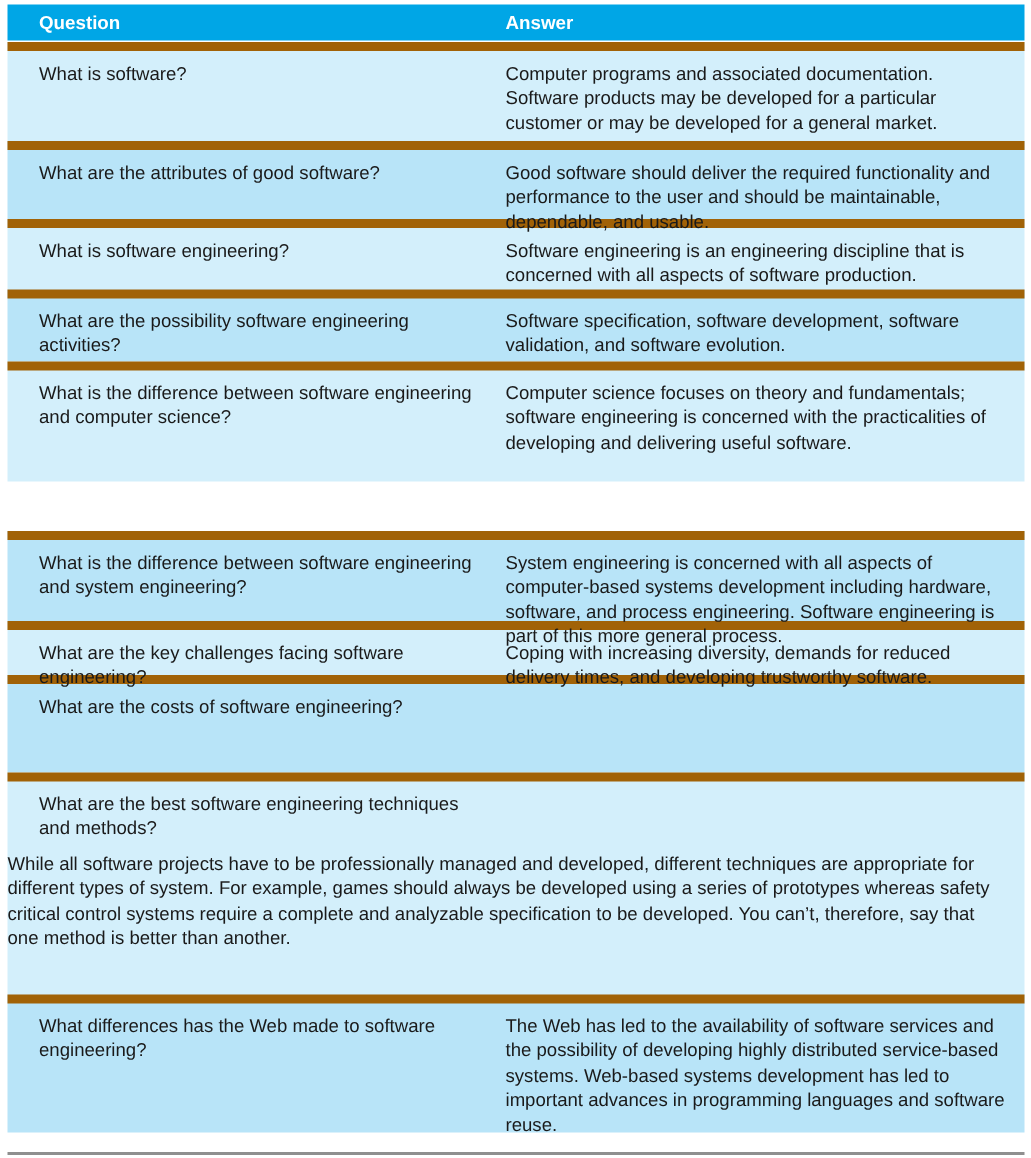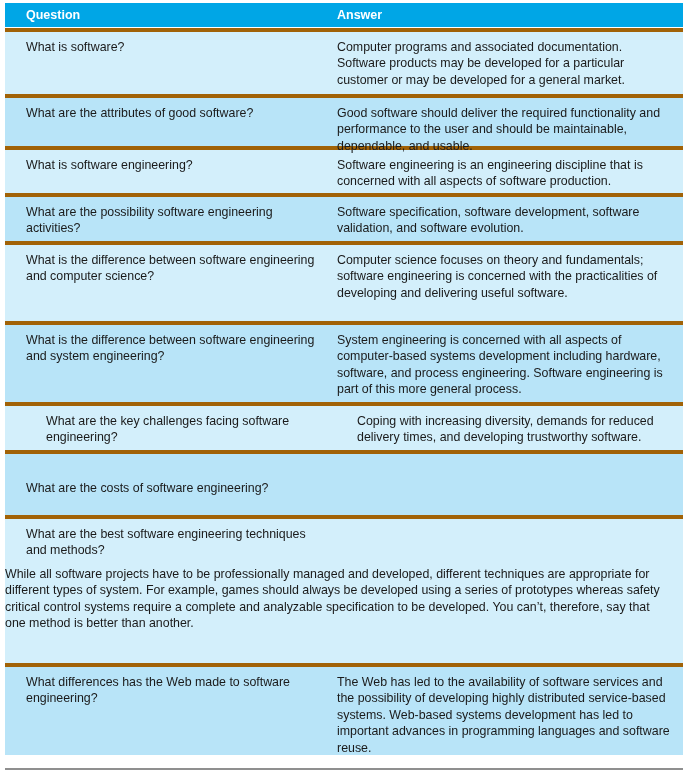--- a/index.html
+++ b/index.html
@@ -3,21 +3,21 @@
 <meta charset="utf-8">
 <style>
   html, body { margin: 0; padding: 0; background: #ffffff; }
   body { width: 687px; height: 772px; position: relative; overflow: hidden;
          font-family: "Liberation Sans", "DejaVu Sans", sans-serif; }
   .table { position: absolute; left: 5px; top: 3px; width: 678px; }
   .hdr { height: 24px; background: #00a6e6; display: flex; align-items: center; color: #ffffff;
          font-weight: bold; font-size: 12.5px; margin-bottom: 1px; }
   .hdr .q { width: 332px; padding-left: 21px; box-sizing: border-box; }
   .hdr .a { flex: 1; padding-left: 0; }
-  .row { display: flex; box-sizing: border-box; border-top: 4px solid #a16207;
+  .row { display: flex; box-sizing: border-box; border-top: 6px solid #a16207;
          color: #1a1a1a; font-size: 12.4px; line-height: 16.4px; }
   .row.light { background: #d3effb; }
   .row.dark { background: #b8e4f8; }
   .row .q { width: 332px; padding: 7px 14px 0 21px; box-sizing: border-box; }
   .row .a { flex: 1; padding: 7px 10px 0 0; box-sizing: border-box; }
   .bottom-rule { position: absolute; left: 5px; top: 768px; width: 678px; height: 2px; background: #8f8f8f; }
 </style>
 </head>
 <body>
 
@@ -40,29 +40,29 @@
     <div class="a">Software engineering is an engineering discipline that is concerned with all aspects of software production.</div>
   </div>
   <div class="row dark" style="height: 48px;">
     <div class="q">What are the possibility software engineering activities?</div>
     <div class="a">Software specification, software development, software validation, and software evolution.</div>
   </div>
   <div class="row light" style="height: 80px;">
     <div class="q">What is the difference between software engineering and computer science?</div>
     <div class="a">Computer science focuses on theory and fundamentals; software engineering is concerned with the practicalities of developing and delivering useful software.</div>
   </div>
-  <div class="row dark" style="height: 81px;">
+  <div class="row dark" style="height: 60px; margin-top: 33px;">
     <div class="q">What is the difference between software engineering and system engineering?</div>
     <div class="a">System engineering is concerned with all aspects of computer-based systems development including hardware, software, and process engineering. Software engineering is part of this more general process.</div>
   </div>
-  <div class="row light" style="height: 48px; padding-left: 20px;">
+  <div class="row light" style="height: 36px;">
     <div class="q">What are the key challenges facing software engineering?</div>
     <div class="a">Coping with increasing diversity, demands for reduced delivery times, and developing trustworthy software.</div>
   </div>
-  <div class="row dark" style="height: 65px; align-items: center;">
+  <div class="row dark" style="height: 65px;">
     <div class="q">What are the costs of software engineering?</div>
   </div>
   <div class="row light" style="height: 148px; flex-direction: column;">
     <div class="q">What are the best software engineering techniques and methods?</div>
     <div class="a">While all software projects have to be professionally managed and developed, different techniques are appropriate for different types of system. For example, games should always be developed using a series of prototypes whereas safety critical control systems require a complete and analyzable specification to be developed. You can’t, therefore, say that one method is better than another.</div>
   </div>
   <div class="row dark" style="height: 92px;">
     <div class="q">What differences has the Web made to software engineering?</div>
     <div class="a">The Web has led to the availability of software services and the possibility of developing highly distributed service-based systems. Web-based systems development has led to important advances in programming languages and software reuse.</div>
   </div>

